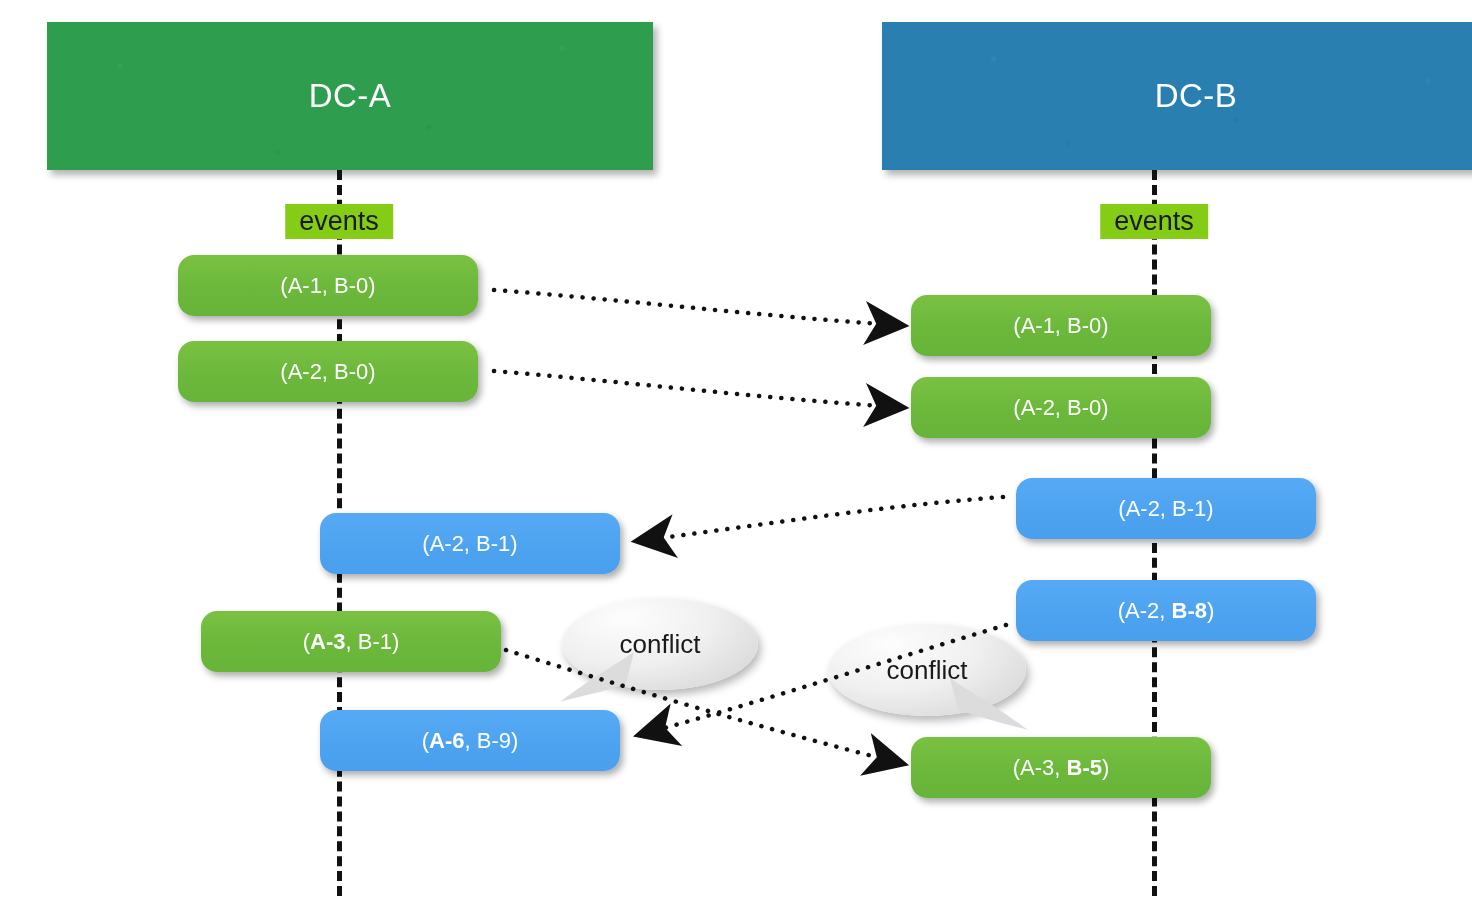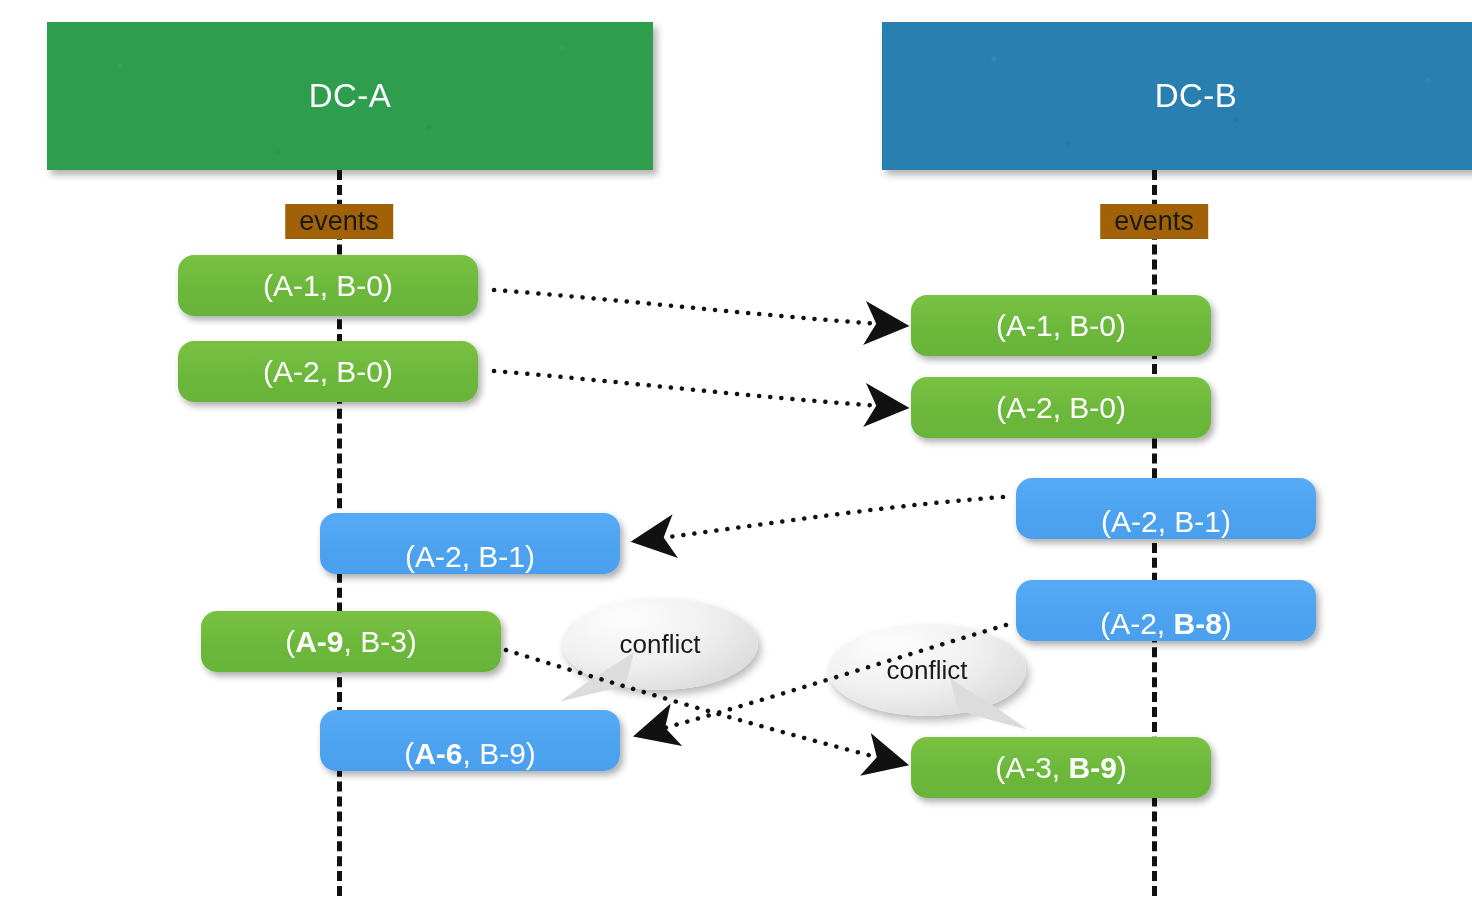--- a/index.html
+++ b/index.html
@@ -49,43 +49,42 @@
   .lifeline {
     position: absolute;
     width: 0;
     border-left: 5px dashed #111111;
   }
   
   .events-label {
     position: absolute;
     font-size: 27px;
     color: #1a1a1a;
-    background: #a16207;
+    background: #84cc16;
     padding: 2px 14px;
     white-space: nowrap;
     transform: translateX(-50%);
   }
   
   .event-pill {
     position: absolute;
     display: flex;
     align-items: center;
     justify-content: center;
     border-radius: 16px;
     color: #ffffff;
-    font-size: 30px;
+    font-size: 22px;
     box-shadow: 3px 4px 7px rgba(0,0,0,0.33);
     white-space: nowrap;
   }
   .event-pill.green {
     background: linear-gradient(180deg, #7ac143 0%, #6bb83b 55%, #67b43a 100%);
   }
   .event-pill.blue {
     background: linear-gradient(180deg, #56aaf5 0%, #4ea3f0 55%, #4a9fee 100%);
-    align-items: flex-end;
   }
   .event-pill b { font-weight: bold; }
   
   .bubble {
     position: absolute;
   }
   .bubble .balloon {
     position: absolute;
     left: 0;
     top: 0;
@@ -145,21 +144,21 @@
 
   <div class="event-pill green" style="left:150px; top:341px; width:300px; height:61px;">
     <span><span>(A-2, B-0)</span></span>
   </div>
 
   <div class="event-pill blue" style="left:292px; top:513px; width:300px; height:61px;">
     <span><span>(A-2, B-1)</span></span>
   </div>
 
   <div class="event-pill green" style="left:173px; top:611px; width:300px; height:61px;">
-    <span><span>(</span><b>A-9</b><span>, B-3)</span></span>
+    <span><span>(</span><b>A-3</b><span>, B-1)</span></span>
   </div>
 
   <div class="event-pill blue" style="left:292px; top:710px; width:300px; height:61px;">
     <span><span>(</span><b>A-6</b><span>, B-9)</span></span>
   </div>
 
   <div class="event-pill green" style="left:883px; top:295px; width:300px; height:61px;">
     <span><span>(A-1, B-0)</span></span>
   </div>
 
@@ -169,21 +168,21 @@
 
   <div class="event-pill blue" style="left:988px; top:478px; width:300px; height:61px;">
     <span><span>(A-2, B-1)</span></span>
   </div>
 
   <div class="event-pill blue" style="left:988px; top:580px; width:300px; height:61px;">
     <span><span>(A-2, </span><b>B-8</b><span>)</span></span>
   </div>
 
   <div class="event-pill green" style="left:883px; top:737px; width:300px; height:61px;">
-    <span><span>(A-3, </span><b>B-9</b><span>)</span></span>
+    <span><span>(A-3, </span><b>B-5</b><span>)</span></span>
   </div>
 
   <div class="bubble" style="left:534px; top:598px; width:196px; height:92px;">
     <div class="balloon"></div>
     <svg class="tail" style="left:-6px; top:52px;" width="90" height="56" viewBox="0 0 90 56">
       <path d="M78,2 C58,16 38,26 4,52 C24,46 48,42 70,34 Z" fill="#dcdcdc" stroke="none"></path>
     </svg>
     <div class="bubble-text">conflict</div>
   </div>
 

